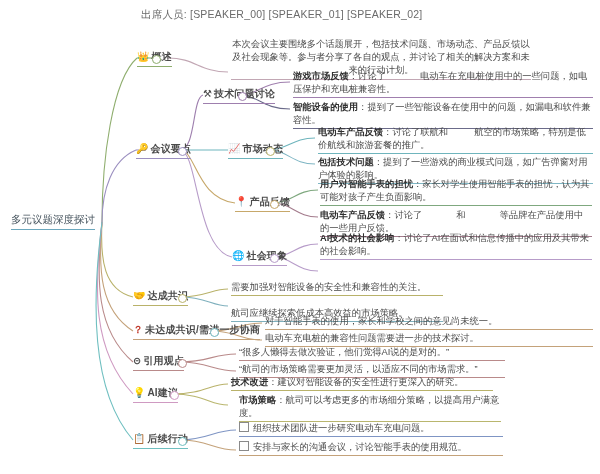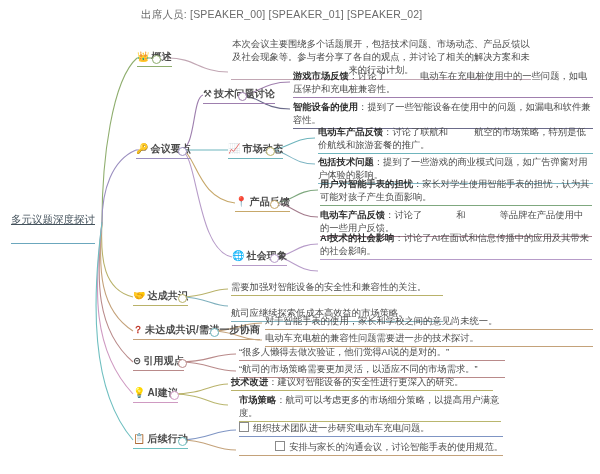--- a/index.html
+++ b/index.html
@@ -16,21 +16,21 @@
   .node{position:absolute;white-space:nowrap;}
 
   .attendees{
     position:absolute;left:141px;top:8px;
     font-size:10.5px;color:#6b6b6b;letter-spacing:.2px;
   }
 
   .root{
     position:absolute;left:11px;top:213px;
     font-size:10.5px;color:#44525c;
-    padding-bottom:16px;border-bottom:1.4px solid #6ba7bd;text-decoration:underline;
+    padding-bottom:2px;border-bottom:1.4px solid #6ba7bd;
   }
 
   .branch{
     display:flex;align-items:center;gap:2px;
     font-size:10px;color:#4a4a4a;font-weight:bold;
     padding-bottom:1.5px;
   }
   .branch .ic{font-size:10px;line-height:1;display:inline-block;}
   .branch .lbl{letter-spacing:.2px;}
 
@@ -214,17 +214,17 @@
     <b>技术改进</b><span>：建议对智能设备的安全性进行更深入的研究。</span>
   </div>
 
   <div class="leaf ul" style="left:231px;top:394px;width:262px;border-color:#b9b66e;margin-left:8px;">
     <b>市场策略</b><span>：航司可以考虑更多的市场细分策略，以提高用户满意度。</span>
   </div>
 
   <div class="leaf ul" style="left:239px;top:422px;width:264px;border-color:#7f95c4;font-family:Liberation Serif, serif;">
     <span class="box"></span><span>组织技术团队进一步研究电动车充电问题。</span>
   </div>
-  <div class="leaf ul" style="left:239px;top:441px;width:264px;border-color:#c4a27a;text-align:right;">
+  <div class="leaf ul" style="left:239px;top:441px;width:264px;border-color:#c4a27a;">
     <span class="box"></span><span>安排与家长的沟通会议，讨论智能手表的使用规范。</span>
   </div>
 
 </div>
 
 </body></html>

